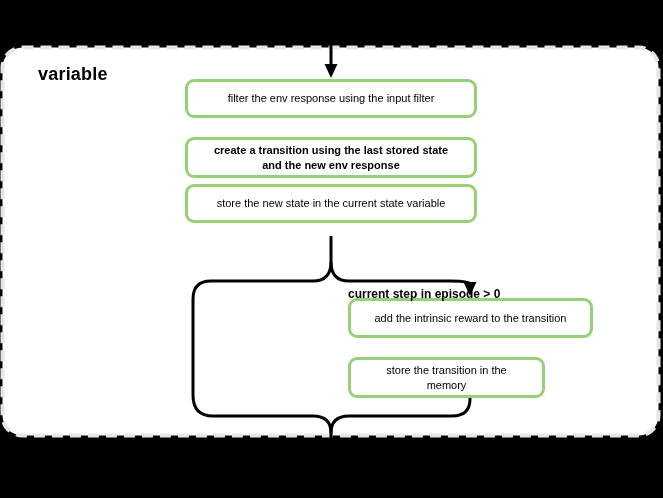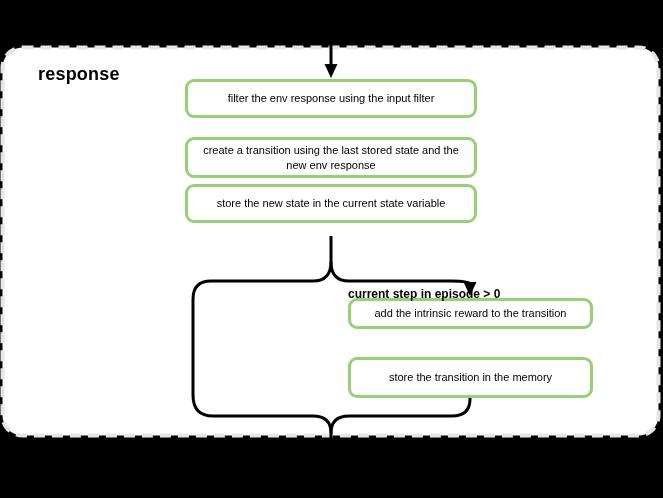--- a/index.html
+++ b/index.html
@@ -22,27 +22,27 @@
     border: 3px solid #97d077;
     border-radius: 9px;
     background: #ffffff;
     display: flex;
     align-items: center;
     justify-content: center;
     text-align: center;
     font-size: 11px;
     line-height: 1.3;
     color: #000000;
-    padding: 2px 11px;
+    padding: 2px 20px;
   }
   #node-1 { left: 185px; top: 79px;  width: 292px; height: 39px; }
-  #node-2 { left: 185px; top: 137px; width: 292px; height: 41px; }
+  #node-2 { left: 185px; top: 137px; width: 292px; height: 41px; font-weight: bold; }
   #node-3 { left: 185px; top: 184px; width: 292px; height: 39px; }
-  #node-4 { left: 348px; top: 298px; width: 245px; height: 31px; }
-  #node-5 { left: 348px; top: 357px; width: 245px; height: 41px; }
+  #node-4 { left: 348px; top: 298px; width: 245px; height: 40px; }
+  #node-5 { left: 348px; top: 357px; width: 197px; height: 41px; }
   .group-title {
     position: absolute;
     left: 38px; top: 64px;
     font-size: 18px;
     font-weight: bold;
     color: #000000;
     letter-spacing: 0.2px;
   }
   .cond-label {
     position: absolute;
@@ -66,21 +66,21 @@
     <polygon points="331,78 324.5,64 337.5,64" fill="#000000"></polygon>
 
     <path d="M331 236 L331 262 Q331 281 313 281 L211 281 Q193 281 193 299 L193 395 Q193 416 213 416 L313 416 Q331 416 331 433 L331 446" stroke="#000000" stroke-width="3" fill="none" stroke-linejoin="round"></path>
 
     <path d="M331 262 Q331 281 349 281 L451 281 Q470 281 470 284" stroke="#000000" stroke-width="3" fill="none" stroke-linejoin="round"></path>
     <polygon points="470,296 463.5,282 476.5,282" fill="#000000"></polygon>
 
     <path d="M470 398 L470 399 Q470 416 452 416 L349 416 Q331 416 331 433" stroke="#000000" stroke-width="3" fill="none" stroke-linejoin="round"></path>
   </svg>
 
-  <div class="group-title">response</div>
+  <div class="group-title">variable</div>
 
   <div class="node" id="node-1">filter the env response using the input filter</div>
 
   <div class="node" id="node-2">create a transition using the last stored state and the new env response</div>
 
   <div class="node" id="node-3">store the new state in the current state variable</div>
 
   <div class="node" id="node-4">add the intrinsic reward to the transition</div>
 
   <div class="node" id="node-5">store the transition in the memory</div>

